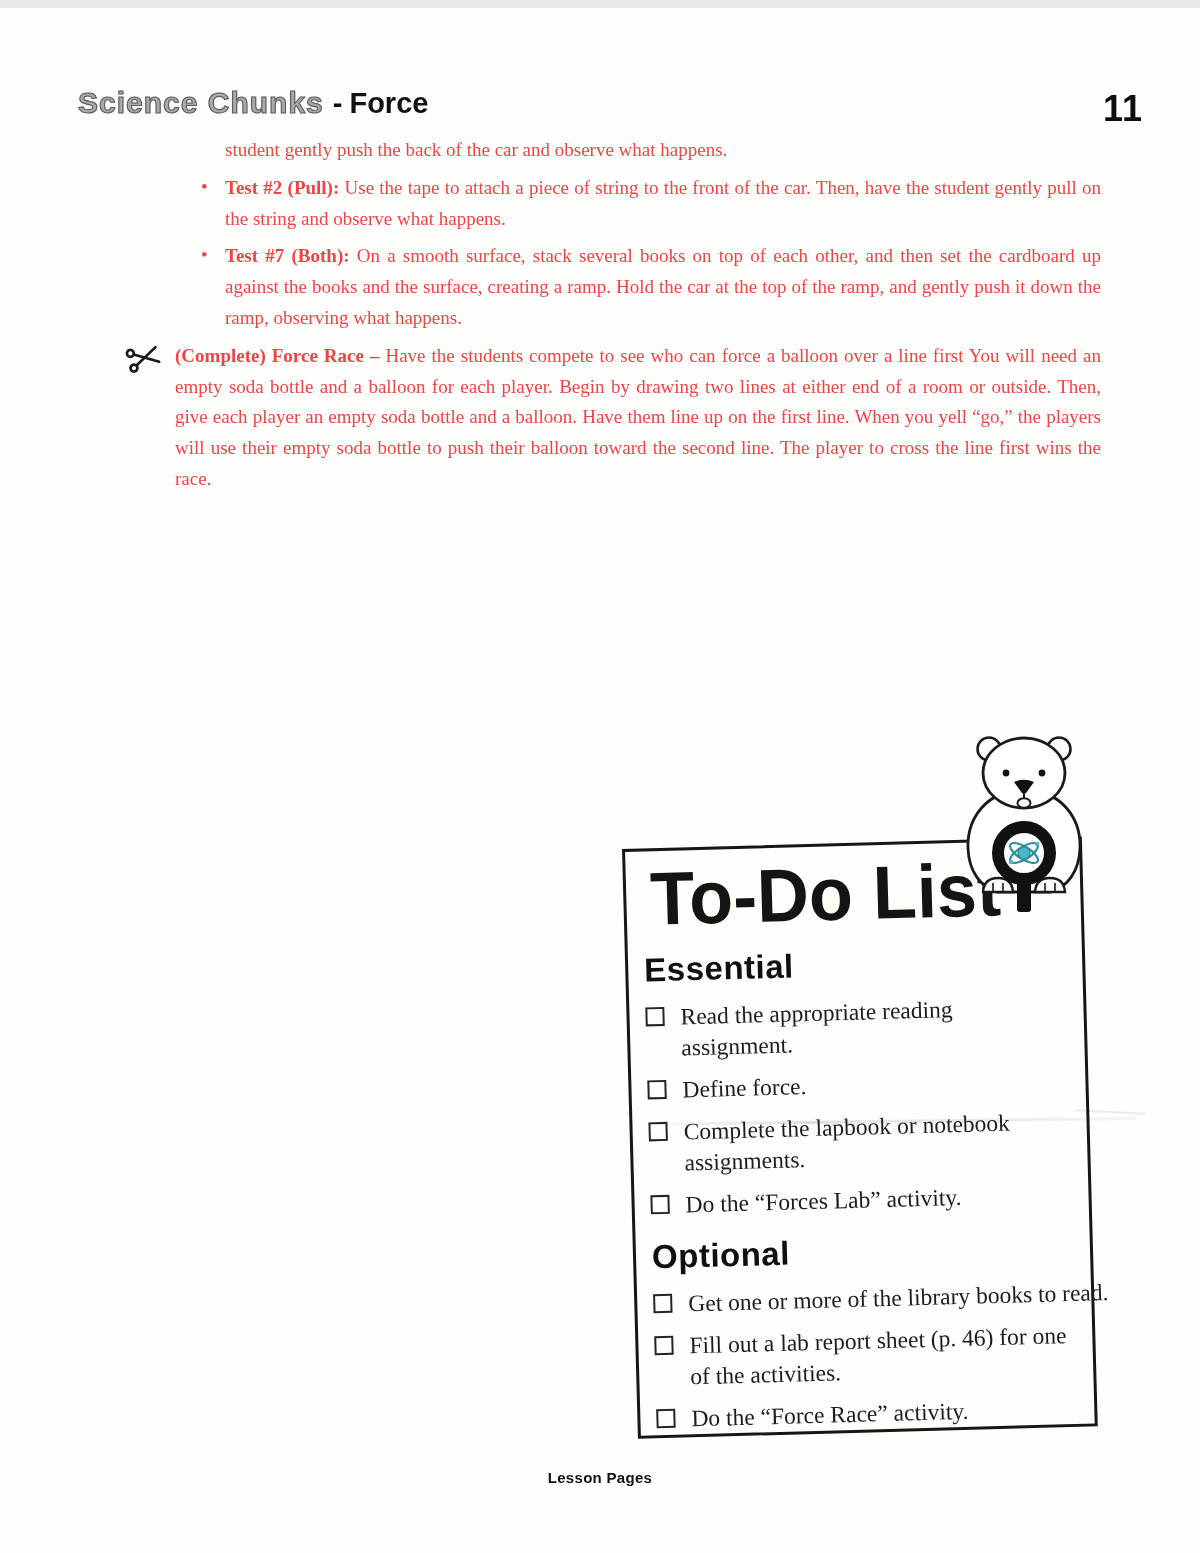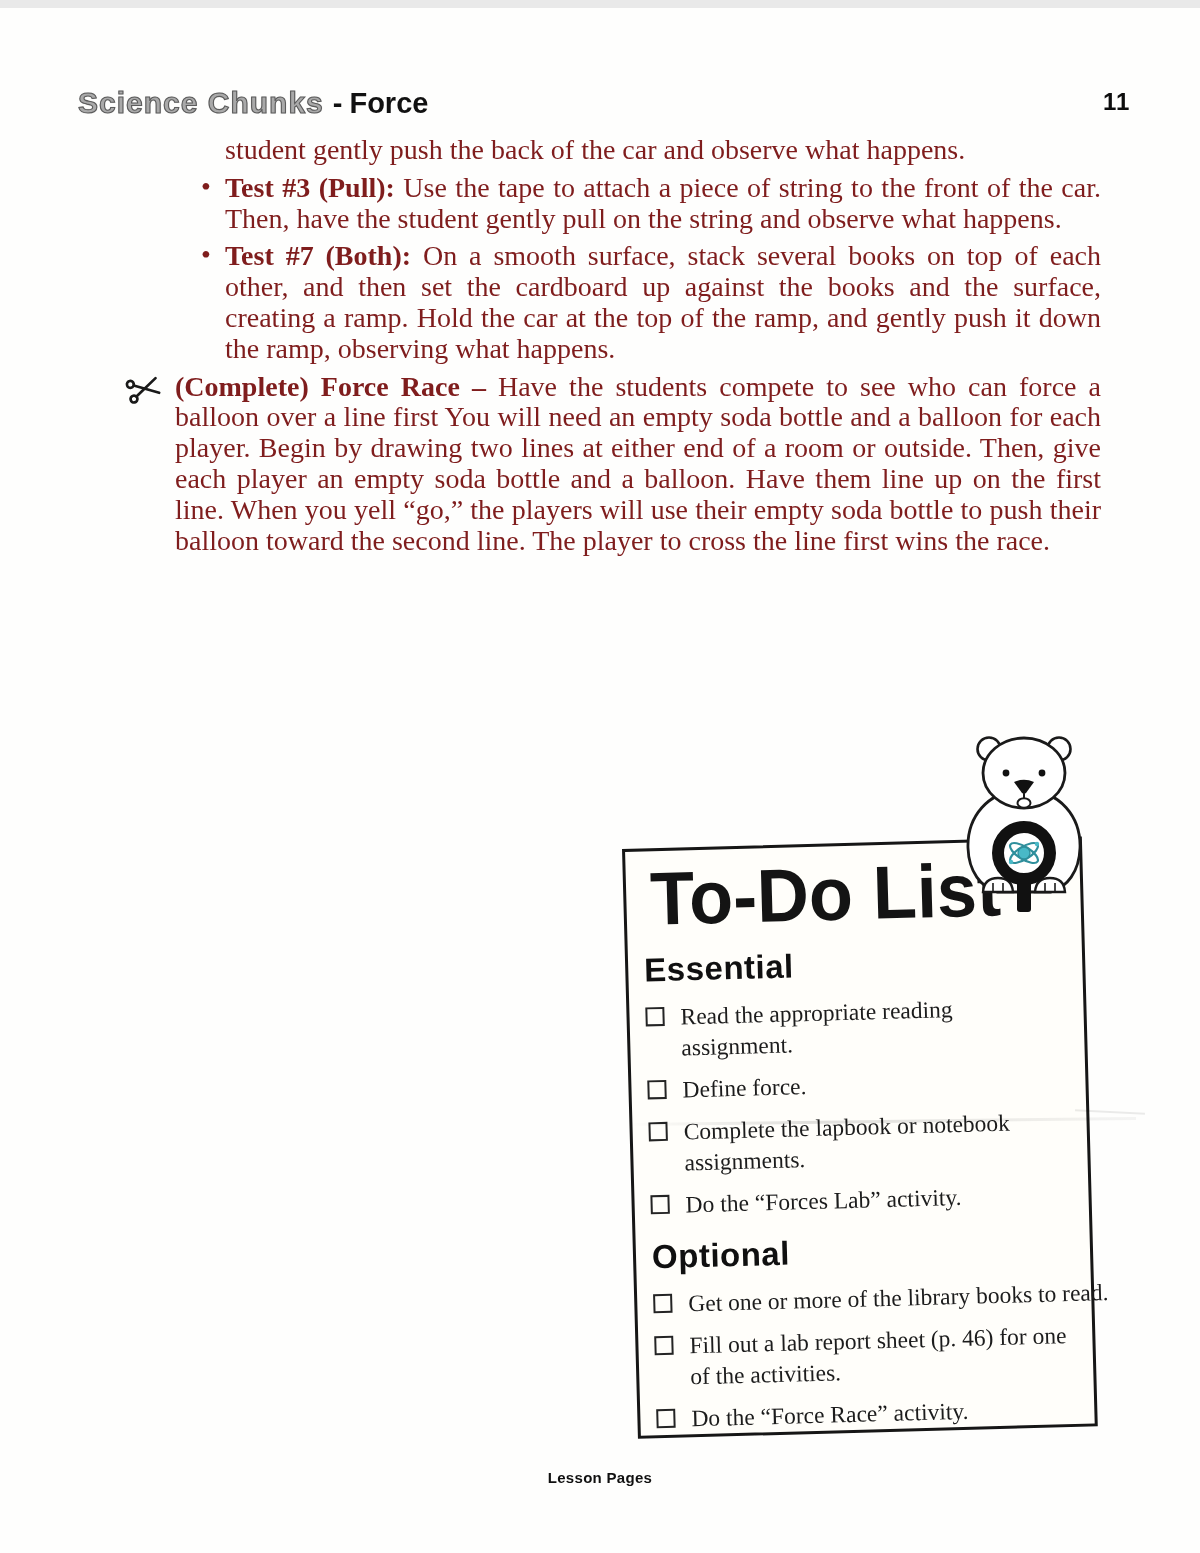--- a/index.html
+++ b/index.html
@@ -17,27 +17,27 @@
     -webkit-text-stroke:1.1px #5c5c5c;
     text-shadow:0 0 1px #777;
   }
   .header-sep, .lesson-title {
     font-family:"Liberation Sans", sans-serif; font-weight:800; font-size:29px;
     color:#111;
   }
   .header-sep { margin:0 7px 0 9px; }
   .page-number {
     position:absolute; left:1103px; top:80px;
-    font-family:"Liberation Sans", sans-serif; font-weight:800; font-size:24px;
+    font-family:"Liberation Sans", sans-serif; font-weight:800; font-size:36px;
     letter-spacing:1px; color:#0d0d0d;
   }
   
   .content {
     position:absolute; left:175px; top:127px; width:926px;
-    font-size:28px; line-height:30.8px; text-align:justify; color:#7f1d1d;
+    font-size:19px; line-height:30.8px; text-align:justify; color:#ef4444;
   }
   .cont-line { padding-left:50px; margin-bottom:7px; }
   .bullet-item { position:relative; padding-left:50px; margin-bottom:7px; }
   .bullet-mark { position:absolute; left:26px; top:-1px; }
   .b-label { font-weight:bold; }
   .plain-par { margin-bottom:7px; }
   .scissors-item { position:relative; }
   .scissors-wrap { position:absolute; left:-48px; top:4px; }
   
   .todo-box {
@@ -93,21 +93,21 @@
     <span class="series-title">Science Chunks</span><span class="header-sep">-</span><span class="lesson-title">Force</span>
   </div>
   <div class="page-number">11</div>
 
   <div class="content">
 
     <p class="cont-line">student gently push the back of the car and observe what happens.</p>
 
     <div class="bullet-item">
       <span class="bullet-mark">•</span>
-      <span class="b-label">Test #3 (Pull):</span>
+      <span class="b-label">Test #2 (Pull):</span>
       <span>Use the tape to attach a piece of string to the front of the car. Then, have the student gently pull on the string and observe what happens.</span>
     </div>
 
     <div class="bullet-item">
       <span class="bullet-mark">•</span>
       <span class="b-label">Test #7 (Both):</span>
       <span>On a smooth surface, stack several books on top of each other, and then set the cardboard up against the books and the surface, creating a ramp. Hold the car at the top of the ramp, and gently push it down the ramp, observing what happens.</span>
     </div>
 
 

